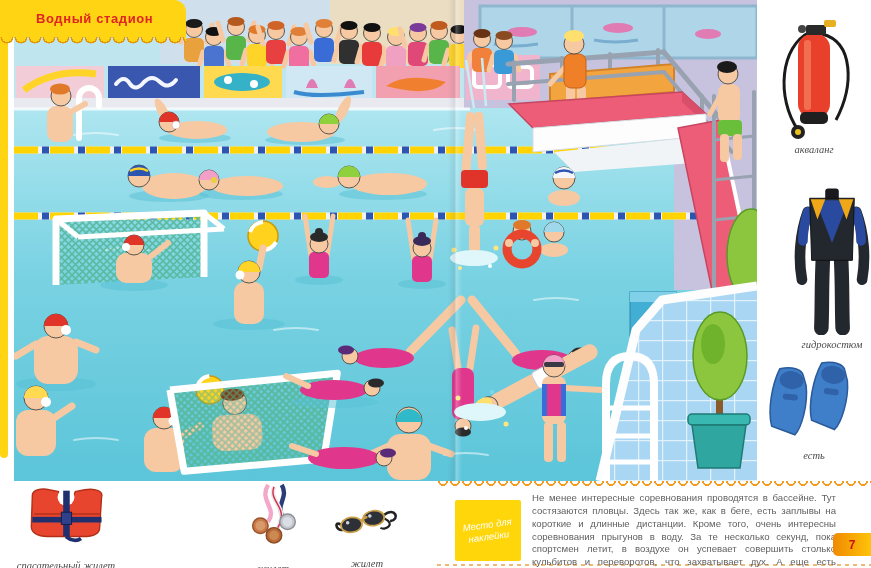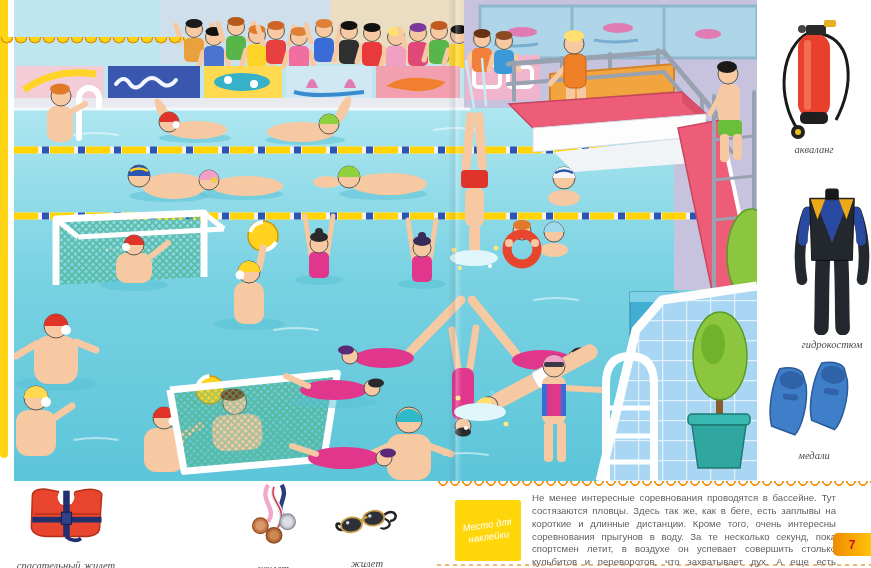--- a/index.html
+++ b/index.html
@@ -470,20 +470,23 @@
         <line x1="592" y1="408" x2="640" y2="408" stroke="#fff" stroke-width="5"></line>
         <line x1="592" y1="436" x2="640" y2="436" stroke="#fff" stroke-width="5"></line>
         <line x1="592" y1="462" x2="640" y2="462" stroke="#fff" stroke-width="5"></line>
       </g>
     </svg>
   </div>
 
   <div class="abs fold-shadow"></div>
 
   <div class="abs left-strip"></div>
+  <div class="abs title-tab">
+    <span>Водный стадион</span>
+  </div>
   <div class="abs tab-scallops"></div>
 
   <div class="abs sidebar">
     <div class="side-item" style="top:20px;">
       <svg width="104" height="120" viewBox="0 0 104 120">
         <path d="M60,14 C92,22 92,66 74,100" stroke="#1a1a1a" stroke-width="3" fill="none"></path>
         <path d="M48,12 C18,26 14,78 36,110" stroke="#1a1a1a" stroke-width="3" fill="none"></path>
         <rect x="36" y="14" width="32" height="84" rx="14" fill="#e8402a"></rect>
         <rect x="42" y="20" width="7" height="70" rx="3" fill="#f27a5a" opacity=".8"></rect>
         <rect x="38" y="92" width="28" height="12" rx="5" fill="#1f1f1f"></rect>
@@ -517,21 +520,21 @@
           <path d="M8,2 C20,-2 30,0 32,6 L36,16 C40,34 36,58 30,66 L6,60 C0,44 2,18 8,2 Z" fill="#3f7ec8" stroke="#2a5a9a" stroke-width="1.5"></path>
           <ellipse cx="21" cy="12" rx="12" ry="9" fill="#2f62a8"></ellipse>
           <rect x="14" y="26" width="15" height="6" rx="3" fill="#2f62a8"></rect>
         </g>
         <g transform="translate(52,2) rotate(8)">
           <path d="M8,2 C20,-2 30,0 32,6 L36,16 C40,34 36,58 30,66 L6,60 C0,44 2,18 8,2 Z" fill="#3f7ec8" stroke="#2a5a9a" stroke-width="1.5"></path>
           <ellipse cx="21" cy="12" rx="12" ry="9" fill="#2f62a8"></ellipse>
           <rect x="14" y="26" width="15" height="6" rx="3" fill="#2f62a8"></rect>
         </g>
       </svg>
-      <div class="caption">медали</div>
+      <div class="caption">есть</div>
     </div>
   </div>
 
   <div class="bot-item abs" style="left:16px;top:486px;width:100px;">
     <svg width="100" height="58" viewBox="0 0 100 62">
       <path d="M14,10 C14,4 24,2 32,4 L42,6 C44,12 48,16 50,16 C52,16 58,12 60,6 L70,4 C82,2 90,6 88,12 L86,44 C86,52 78,54 68,54 L30,54 C20,54 12,50 13,42 Z" fill="#e8452f" stroke="#b23018" stroke-width="1.5"></path>
       <circle cx="50" cy="12" r="9" fill="#fff"></circle>
       <line x1="16" y1="30" x2="86" y2="30" stroke="#b23018" stroke-width="1.5"></line>
       <rect x="47" y="5" width="7" height="49" fill="#20306e"></rect>
       <rect x="14" y="33" width="74" height="6" fill="#20306e"></rect>

